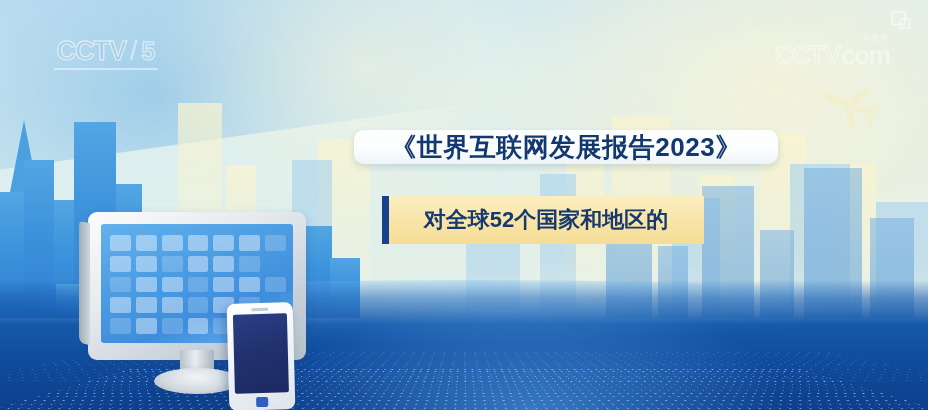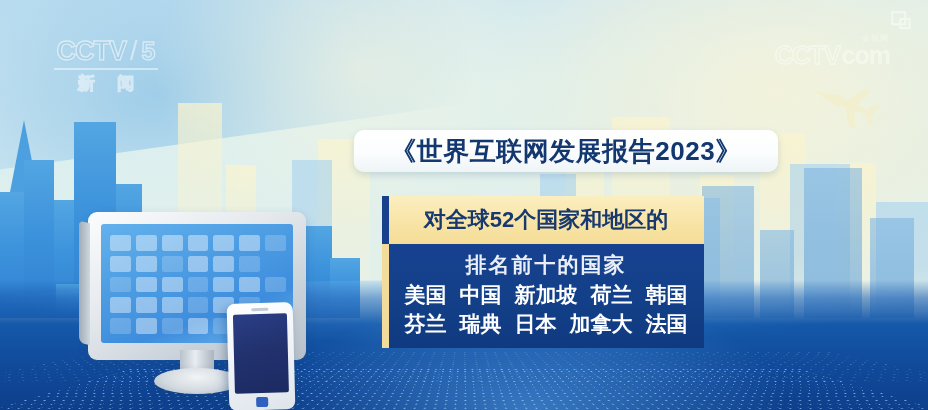--- a/index.html
+++ b/index.html
@@ -297,21 +297,21 @@
     position: absolute;
     right: 17px; top: 11px;
     width: 20px; height: 19px;
     opacity: 0.5;
   }
 
   
   .title-banner {
     position: absolute;
     left: 354px; top: 130px;
-    width: 424px; height: 42px;
+    width: 424px; height: 34px;
     background: linear-gradient(180deg, #ffffff 0%, #fbfdfe 55%, #eef4f7 100%);
     border-radius: 10px;
     box-shadow: 0 3px 7px rgba(40,90,140,0.18);
     display: flex; align-items: center; justify-content: center;
   }
   .title-text {
     font-size: 26px;
     font-weight: 700;
     color: #13386f;
     letter-spacing: 0.5px;
@@ -507,21 +507,20 @@
     <div class="phone-home"></div>
   </div>
 
   <div class="cctv13">
     <div class="cctv13-row">
       <span class="cctv13-txt">CCTV</span>
       <span class="cctv13-slash">/</span>
       <span class="cctv13-num">5</span>
     </div>
     <div class="cctv13-underline"></div>
-    <div class="cctv13-sub">新  闻</div>
   </div>
 
   <div class="cctvcom">
     <div class="cctvcom-cn">央视网</div>
     <div class="cctvcom-main">
       <span>CCTV</span>
       <span class="cctvcom-dotcom">com</span>
     </div>
   </div>
 
@@ -535,33 +534,16 @@
   <div class="title-banner">
     <span class="title-text">《世界互联网发展报告2023》</span>
   </div>
 
   <div class="panel">
 
     <div class="panel-yellow">
       <div class="panel-line">对全球52个国家和地区的</div>
     </div>
 
-    <div class="panel-blue">
-      <div class="subhead">排名前十的国家</div>
-      <div class="country-row">
-        <span>美国</span>
-        <span>中国</span>
-        <span>新加坡</span>
-        <span>荷兰</span>
-        <span>韩国</span>
-      </div>
-      <div class="country-row">
-        <span>芬兰</span>
-        <span>瑞典</span>
-        <span>日本</span>
-        <span>加拿大</span>
-        <span>法国</span>
-      </div>
-    </div>
 
   </div>
 
 </div>
 
 </body></html>

